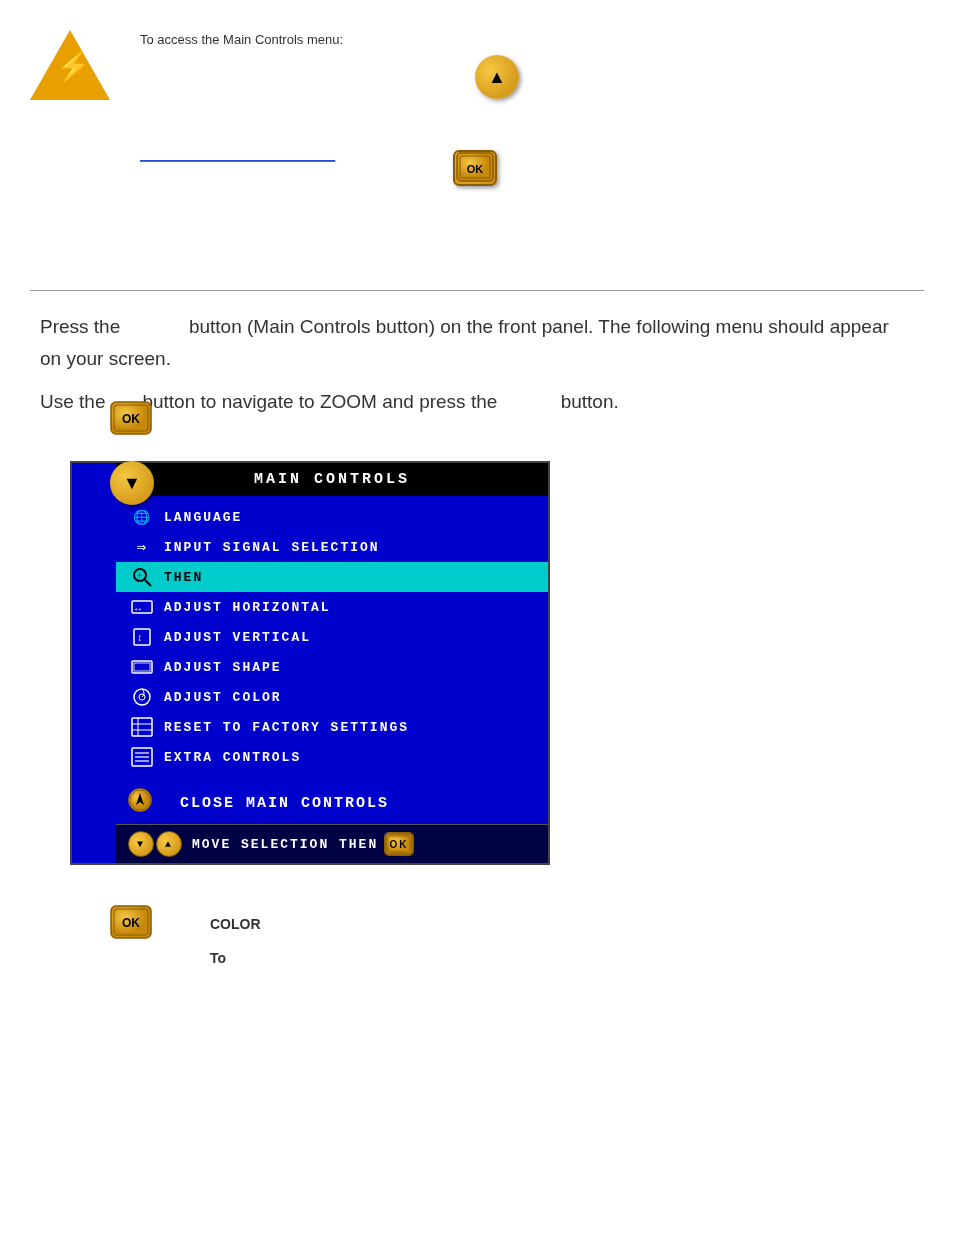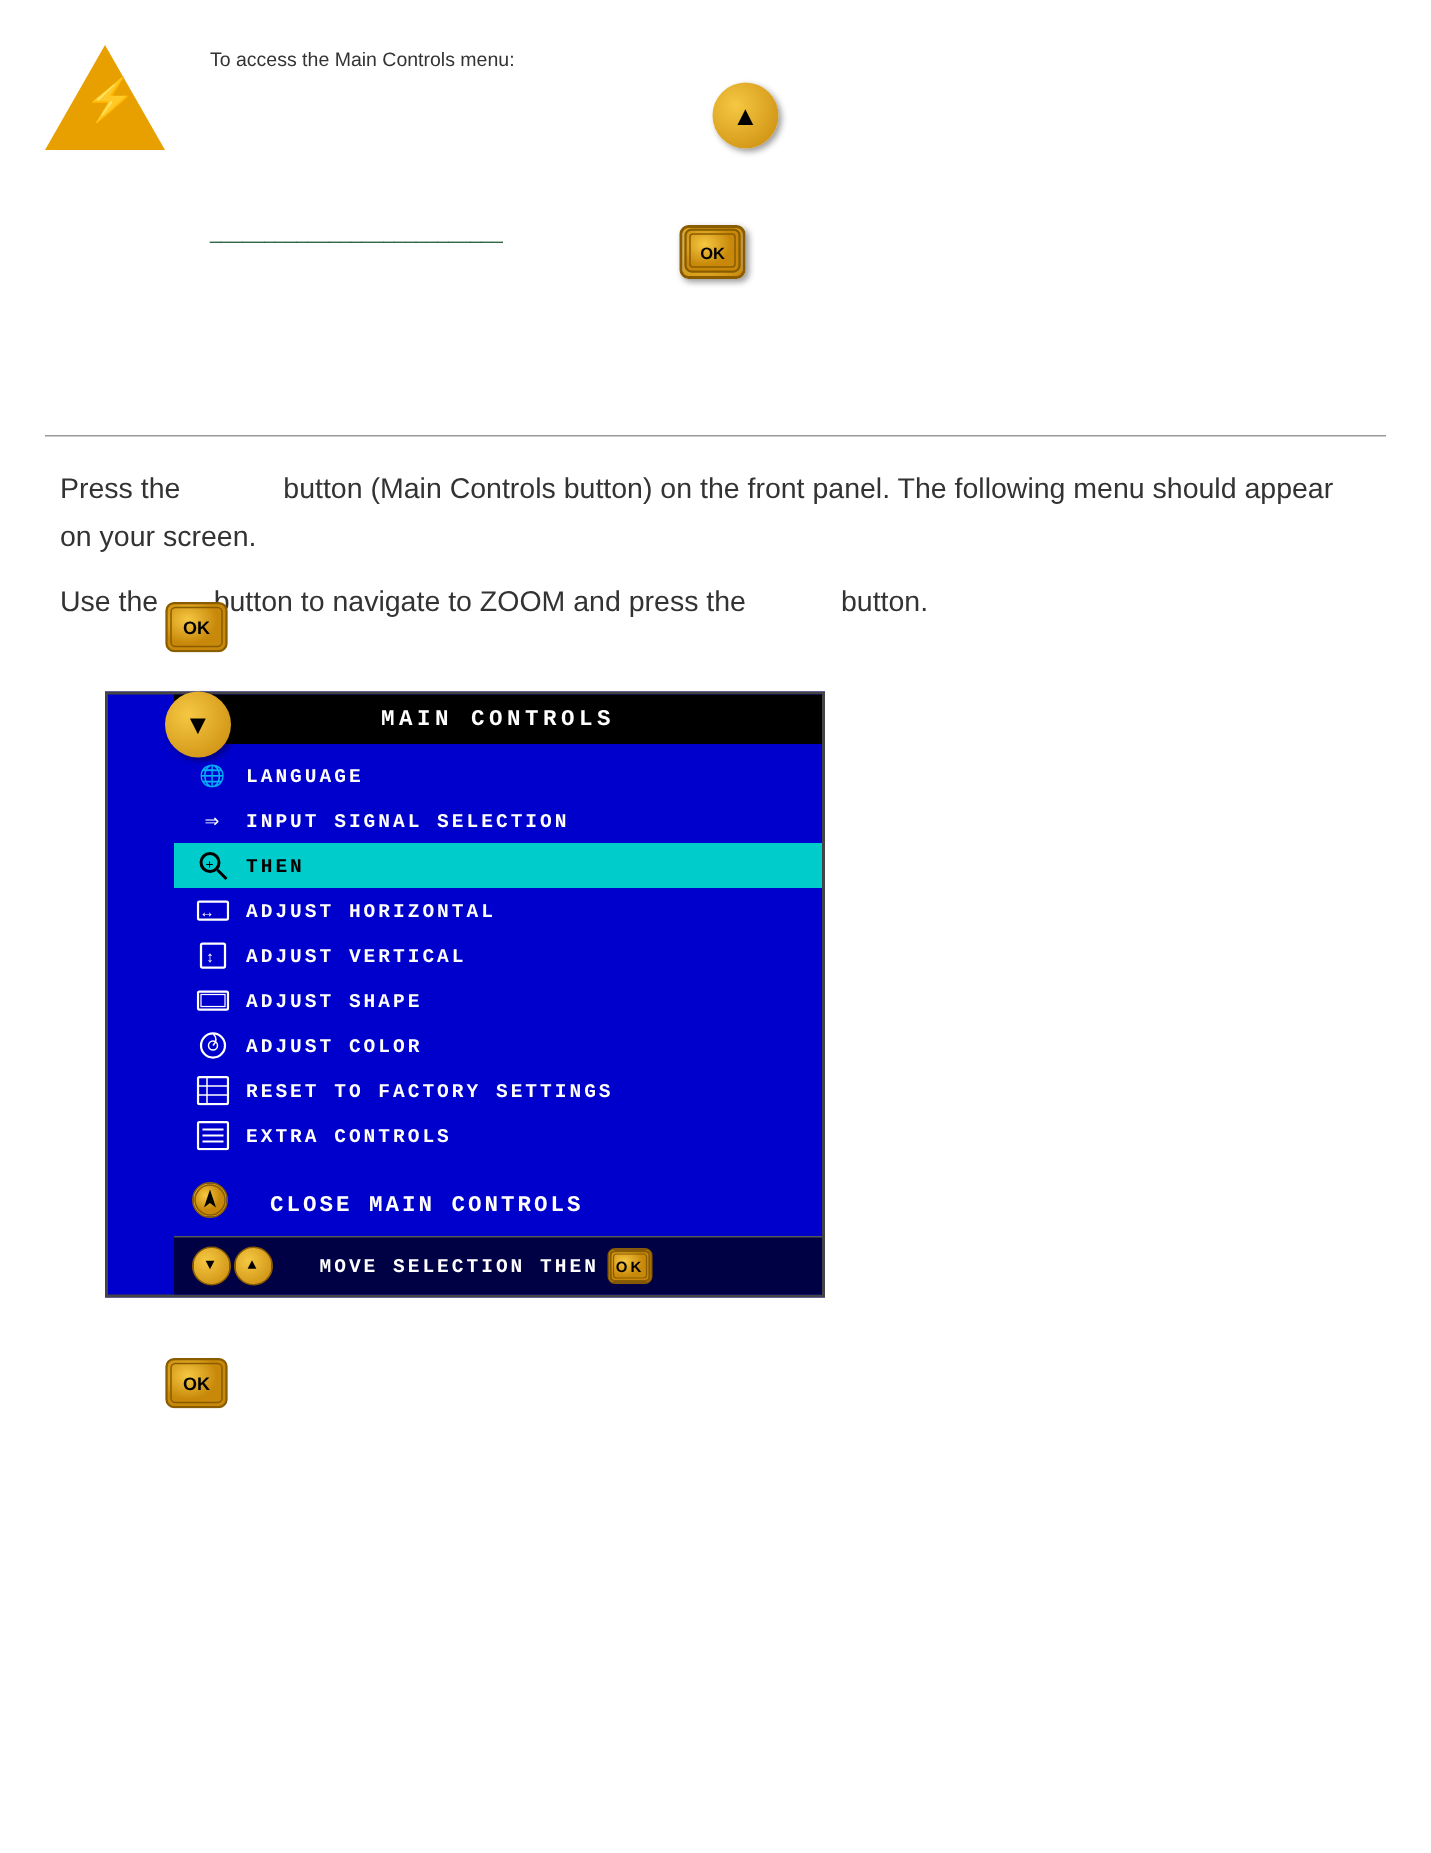--- a/index.html
+++ b/index.html
@@ -65,21 +65,22 @@
     }
 
     .top-text-area p {
       font-size: 13px;
       color: #333;
       line-height: 1.6;
       margin-bottom: 8px;
     }
 
     .top-link {
-      color: #14532d;
+      color: #1d4ed8;
+      text-decoration: underline;
       font-size: 13px;
     }
 
     .horizontal-rule {
       border: none;
       border-top: 1px solid #999;
       margin: 0 30px;
     }
 
     
@@ -465,21 +466,21 @@
 
   </div>
 
   <div class="osd-footer">
     <div class="osd-footer-icons">
 
       <div class="btn-small-circle">▼</div>
 
       <div class="btn-small-circle">▲</div>
     </div>
-    <span style="letter-spacing:2px; font-size:13px; font-family:'Courier New',monospace; font-weight:bold;margin-left:21px;">MOVE  SELECTION  THEN</span>
+    <span style="letter-spacing:2px; font-size:13px; font-family:'Courier New',monospace; font-weight:bold;">MOVE  SELECTION  THEN</span>
 
     <div class="btn-small-ok">
       <svg width="28" height="22" viewBox="0 0 28 22">
         <defs>
           <radialGradient id="goldG4" cx="35%" cy="35%">
             <stop offset="0%" stop-color="#f5c842"></stop>
             <stop offset="100%" stop-color="#c8880a"></stop>
           </radialGradient>
         </defs>
         <rect x="1" y="1" width="26" height="20" rx="3" fill="url(#goldG4)" stroke="#8a5c00" stroke-width="1.5"></rect>
@@ -499,13 +500,21 @@
           <stop offset="0%" stop-color="#f5c842"></stop>
           <stop offset="100%" stop-color="#c8880a"></stop>
         </radialGradient>
       </defs>
       <rect x="1" y="1" width="40" height="32" rx="5" fill="url(#goldGrad5)" stroke="#8a5c00" stroke-width="1.5"></rect>
       <rect x="4" y="4" width="34" height="26" rx="3" fill="none" stroke="#8a5c00" stroke-width="1"></rect>
       <text x="50%" y="55%" text-anchor="middle" dominant-baseline="middle" font-size="12" font-weight="bold" font-family="Arial" fill="#000">OK</text>
     </svg>
   </div>
 
+  <div class="below-text">
+    <p style="margin-top: 8px; font-size:14px; font-weight:bold;">
+      <span>COLOR</span>
+    </p>
+    <p style="font-size:14px; font-weight:bold; margin-top: 10px;">
+      <span>To</span>
+    </p>
+  </div>
 </div>
 
 </body></html>

